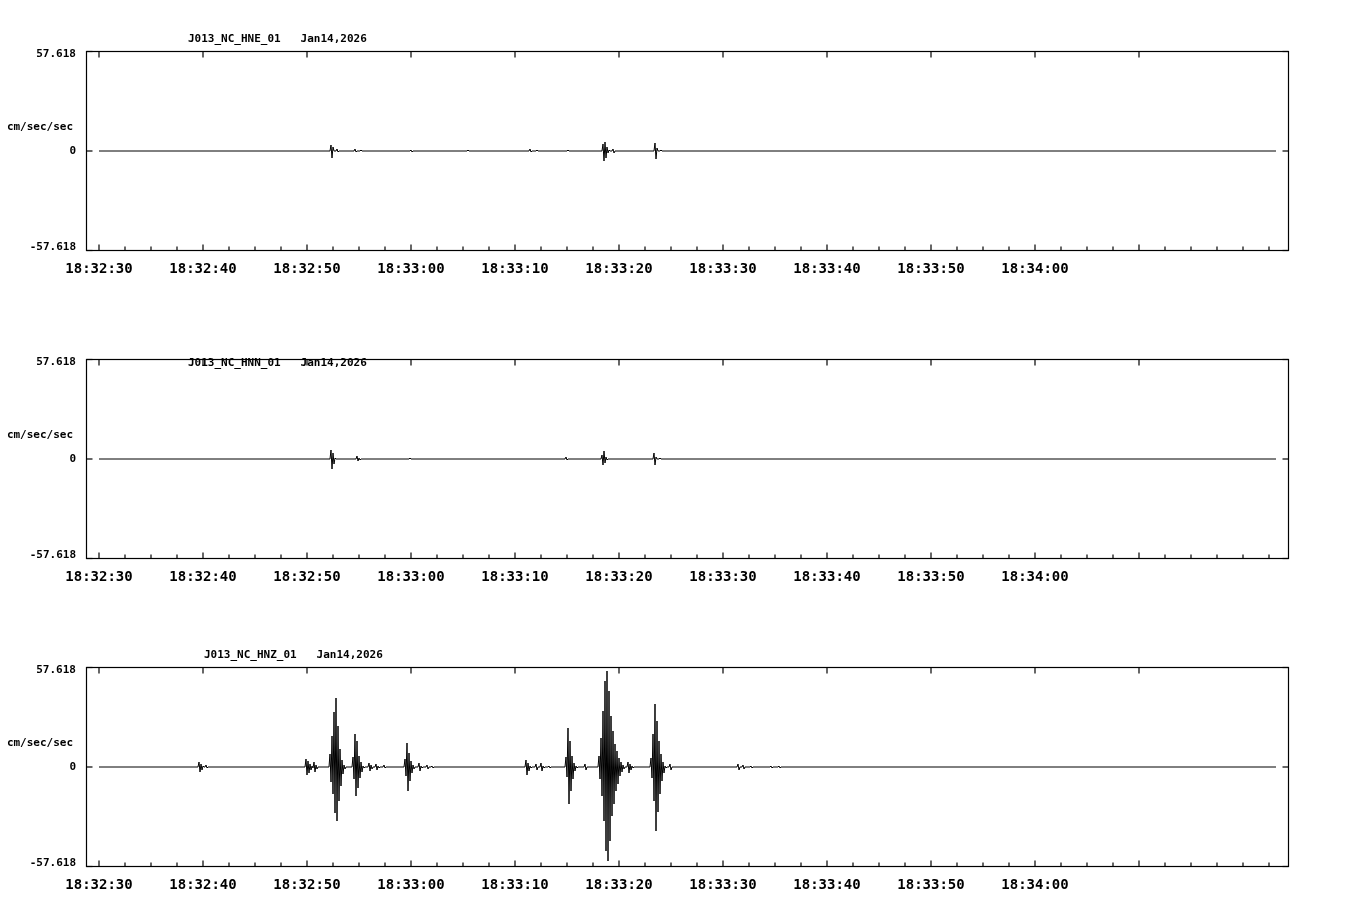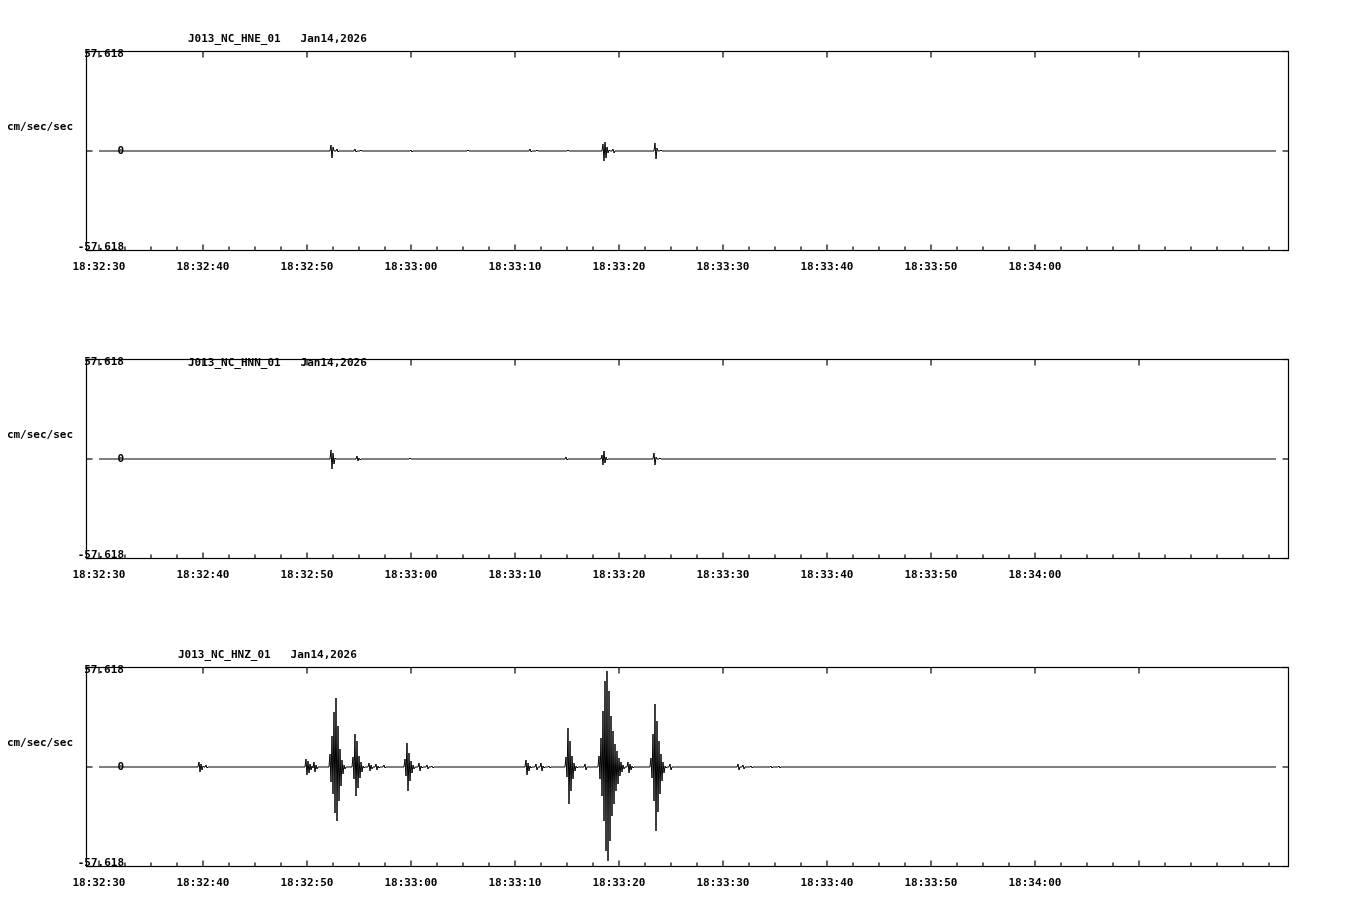--- a/index.html
+++ b/index.html
@@ -40,26 +40,25 @@
     white-space: pre;
     text-align: center;
   }
   .ytick-label {
     position: absolute;
     font-family: "DejaVu Sans Mono", monospace;
     font-size: 11px;
     font-weight: bold;
     white-space: pre;
     text-align: right;
-    padding-left: 48px;
   }
   .xtick-label {
     position: absolute;
     font-family: "DejaVu Sans Mono", monospace;
-    font-size: 11px;
+    font-size: 14px;
     font-weight: bold;
     white-space: pre;
     text-align: center;
   }
   svg {
     display: block;
   }
   .frame {
     fill: none;
     stroke: #000000;
@@ -256,21 +255,21 @@
     <div class="xtick-label" style="left:371px; top:260px; width:80px;">18:33:00</div>
     <div class="xtick-label" style="left:475px; top:260px; width:80px;">18:33:10</div>
     <div class="xtick-label" style="left:579px; top:260px; width:80px;">18:33:20</div>
     <div class="xtick-label" style="left:683px; top:260px; width:80px;">18:33:30</div>
     <div class="xtick-label" style="left:787px; top:260px; width:80px;">18:33:40</div>
     <div class="xtick-label" style="left:891px; top:260px; width:80px;">18:33:50</div>
     <div class="xtick-label" style="left:995px; top:260px; width:80px;">18:34:00</div>
   </div>
 
   <div class="panel" style="top:616px;">
-    <div class="plot-title" style="left:178px; top:32px;">J013_NC_HNZ_01   Jan14,2026</div>
+    <div class="plot-title" style="left:204px; top:32px;">J013_NC_HNZ_01   Jan14,2026</div>
     <div class="ytick-label" style="left:0px; top:47px; width:76px;">57.618</div>
     <div class="axis-unit" style="left:0px; top:120px; width:80px;">cm/sec/sec</div>
     <div class="ytick-label" style="left:0px; top:144px; width:76px;">0</div>
     <div class="ytick-label" style="left:0px; top:240px; width:76px;">-57.618</div>
 
     <svg width="1358" height="270" style="position:absolute; left:0; top:0;">
       <rect class="frame" x="86.5" y="51.5" width="1202" height="199"></rect>
       <g class="tick">
         <line x1="99" y1="250.5" x2="99" y2="244.5"></line>
           <line x1="99" y1="51.5" x2="99" y2="57.5"></line>

